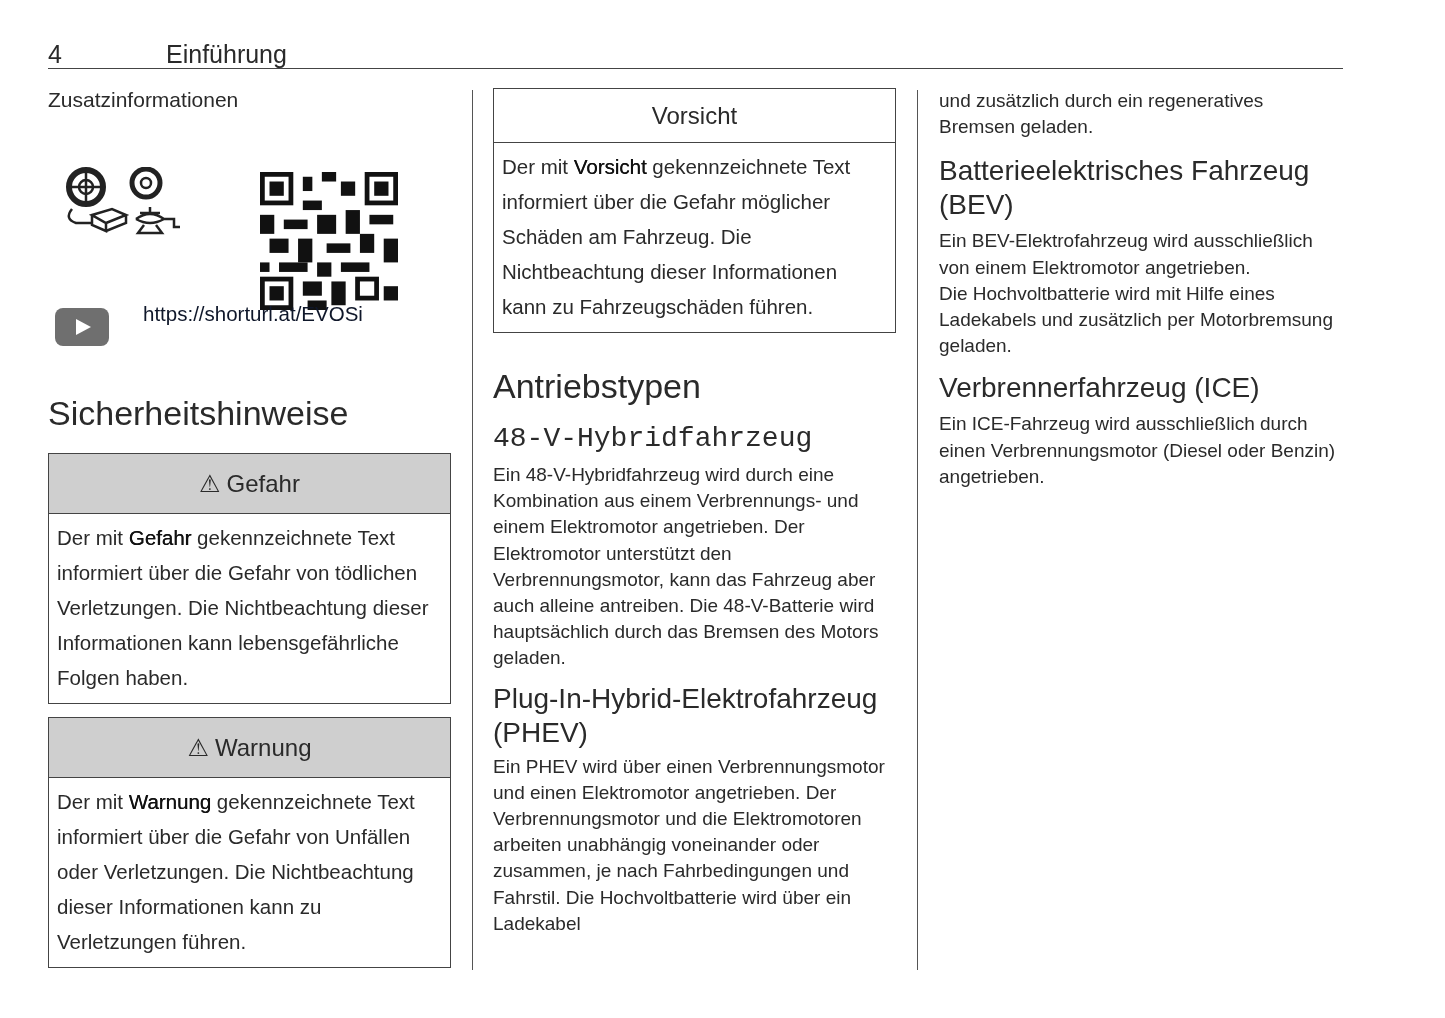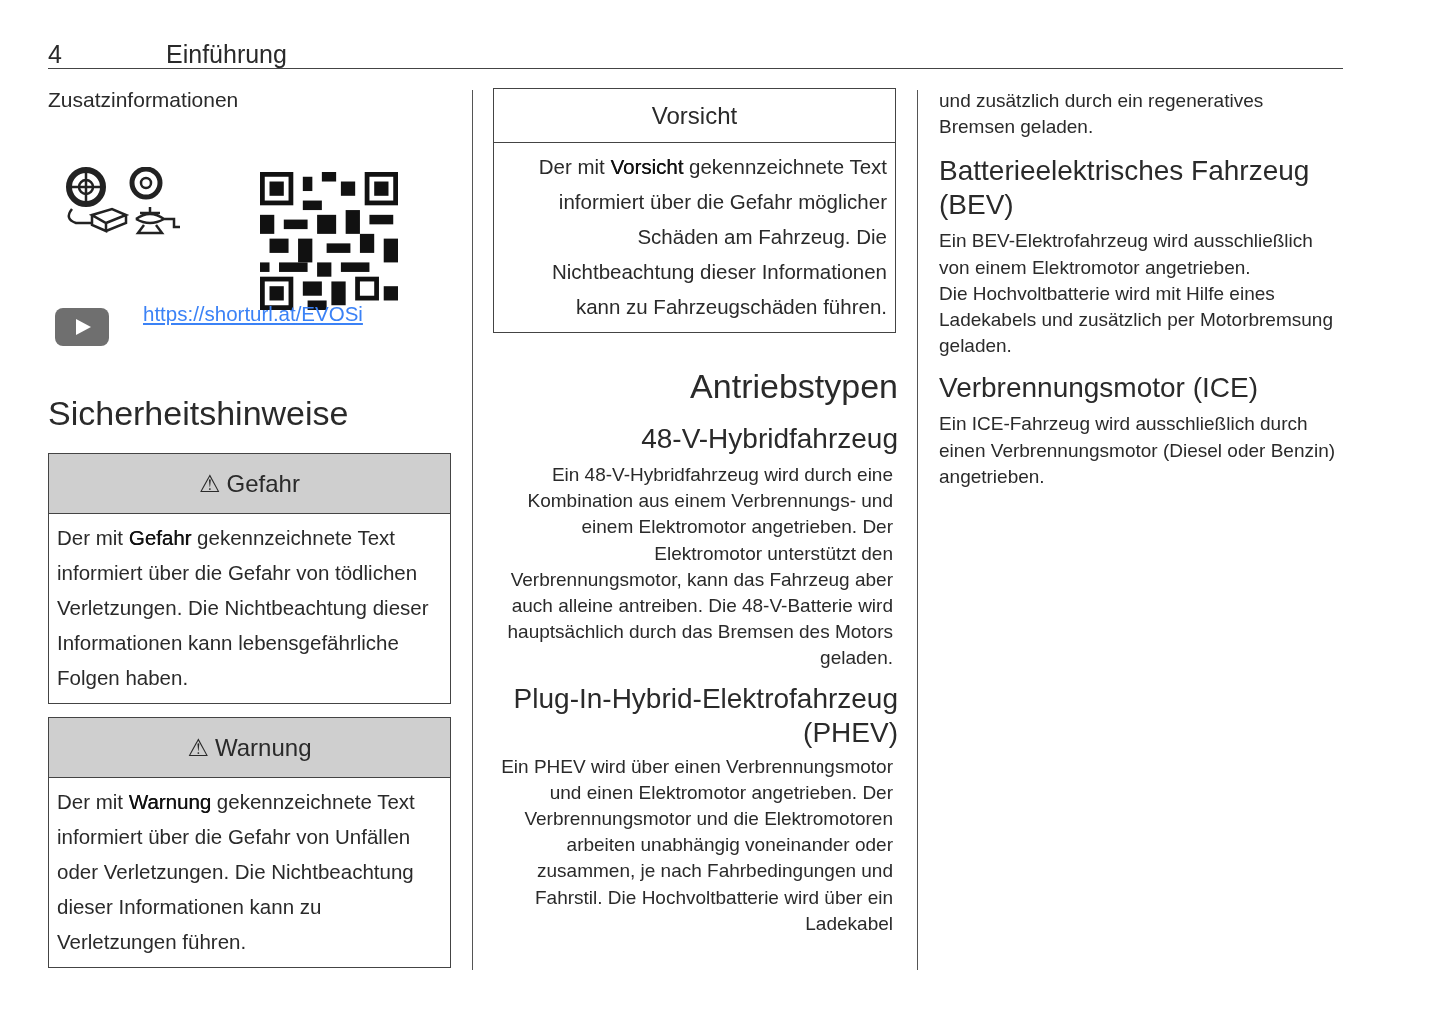--- a/index.html
+++ b/index.html
@@ -14,21 +14,21 @@
     .body { font-size:19px; line-height:26.2px; margin:0; }
     .h1 { font-size:34px; margin:0; font-weight:normal; }
     .h2 { font-size:28px; margin:0; font-weight:normal; line-height:34px; }
     .box { border:1.5px solid #444; width:401px; }
     .box .bh { background:#cfcfcf; border-bottom:1.5px solid #444; height:59px; display:flex; align-items:center; justify-content:center; font-size:24px; }
     .box .bh.plain { background:#fff; height:53px; }
     .box .bb { padding:6px 8px 8px 8px; font-size:20.5px; line-height:35px; }
     b.sb { font-weight:normal; color:#111; text-shadow:0.3px 0 0 #111; }
     .yt { position:absolute; width:54px; height:38px; background:#6f6f6f; border-radius:8px; }
     .yt::after { content:""; position:absolute; left:21px; top:11px; border-left:15px solid #fff; border-top:8px solid transparent; border-bottom:8px solid transparent; }
-    a.link { color:#3b82f6; text-decoration:underline; font-size:20.5px; }
+    a.link { color:#0f172a; font-size:20.5px; }
   </style>
 </head>
 <body>
 
 <div class="hdr">
   <span class="num">4</span>
   <span class="title">Einführung</span>
 </div>
 
 <div class="vline" style="left:472px;"></div>
@@ -107,35 +107,35 @@
 
   <div class="box" style="margin-top:13px;">
     <div class="bh">
       <span style="margin-right:6px;">⚠</span>
       <span>Warnung</span>
     </div>
     <div class="bb"><span>Der mit </span><b class="sb">Warnung</b><span> gekennzeichnete Text informiert über die Gefahr von Unfällen oder Verletzungen. Die Nichtbeachtung dieser Informationen kann zu Verletzungen führen.</span></div>
   </div>
 </div>
 
-<div class="col" style="left:493px; width:405px; top:88px;text-align:right;">
+<div class="col" style="left:493px; width:405px; top:88px;">
   <div class="box">
     <div class="bh plain">
       <span>Vorsicht</span>
     </div>
     <div class="bb"><span>Der mit </span><b class="sb">Vorsicht</b><span> gekennzeichnete Text informiert über die Gefahr möglicher Schäden am Fahrzeug. Die Nichtbeachtung dieser Informationen kann zu Fahrzeugschäden führen.</span></div>
   </div>
 
   <h1 class="h1" style="margin-top:34px;">Antriebstypen</h1>
-  <h2 class="h2" style="margin-top:16px;">48-V-Hybridfahrzeug</h2>
+  <h2 class="h2" style="margin-top:16px;font-family:Liberation Mono, monospace;">48-V-Hybridfahrzeug</h2>
   <p class="body" style="margin-top:6px; width:400px;">Ein 48-V-Hybridfahrzeug wird durch eine Kombination aus einem Verbrennungs- und einem Elektromotor angetrieben. Der Elektromotor unterstützt den Verbrennungsmotor, kann das Fahrzeug aber auch alleine antreiben. Die 48-V-Batterie wird hauptsächlich durch das Bremsen des Motors geladen.</p>
   <h2 class="h2" style="margin-top:10px;">Plug-In-Hybrid-Elektrofahrzeug (PHEV)</h2>
   <p class="body" style="margin-top:4px; width:400px;">Ein PHEV wird über einen Verbrennungsmotor und einen Elektromotor angetrieben. Der Verbrennungsmotor und die Elektromotoren arbeiten unabhängig voneinander oder zusammen, je nach Fahrbedingungen und Fahrstil. Die Hochvoltbatterie wird über ein Ladekabel</p>
 </div>
 
 <div class="col" style="left:939px; width:400px; top:88px;">
   <p class="body">und zusätzlich durch ein regeneratives Bremsen geladen.</p>
   <h2 class="h2" style="margin-top:14px;">Batterieelektrisches Fahrzeug (BEV)</h2>
   <p class="body" style="margin-top:6px;">Ein BEV-Elektrofahrzeug wird ausschließlich von einem Elektromotor angetrieben.</p>
   <p class="body">Die Hochvoltbatterie wird mit Hilfe eines Ladekabels und zusätzlich per Motorbremsung geladen.</p>
-  <h2 class="h2" style="margin-top:12px;">Verbrennungsmotor (ICE)</h2>
+  <h2 class="h2" style="margin-top:12px;">Verbrennerfahrzeug (ICE)</h2>
   <p class="body" style="margin-top:6px;">Ein ICE-Fahrzeug wird ausschließlich durch einen Verbrennungsmotor (Diesel oder Benzin) angetrieben.</p>
 </div>
 
 </body></html>

